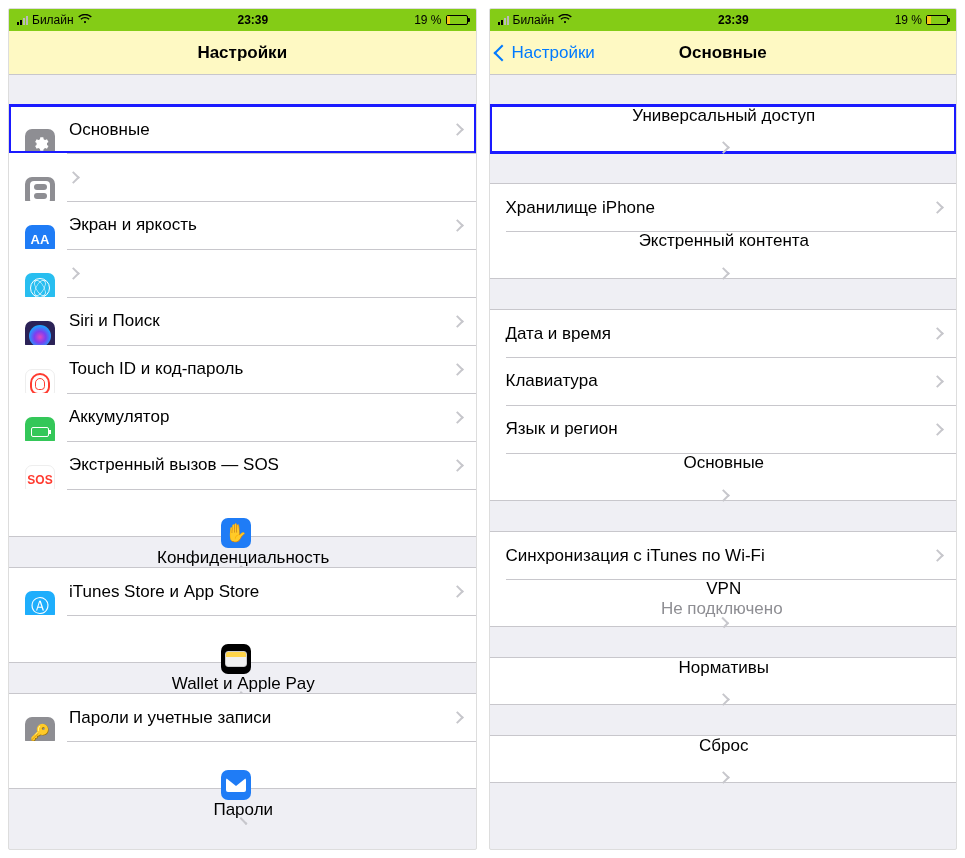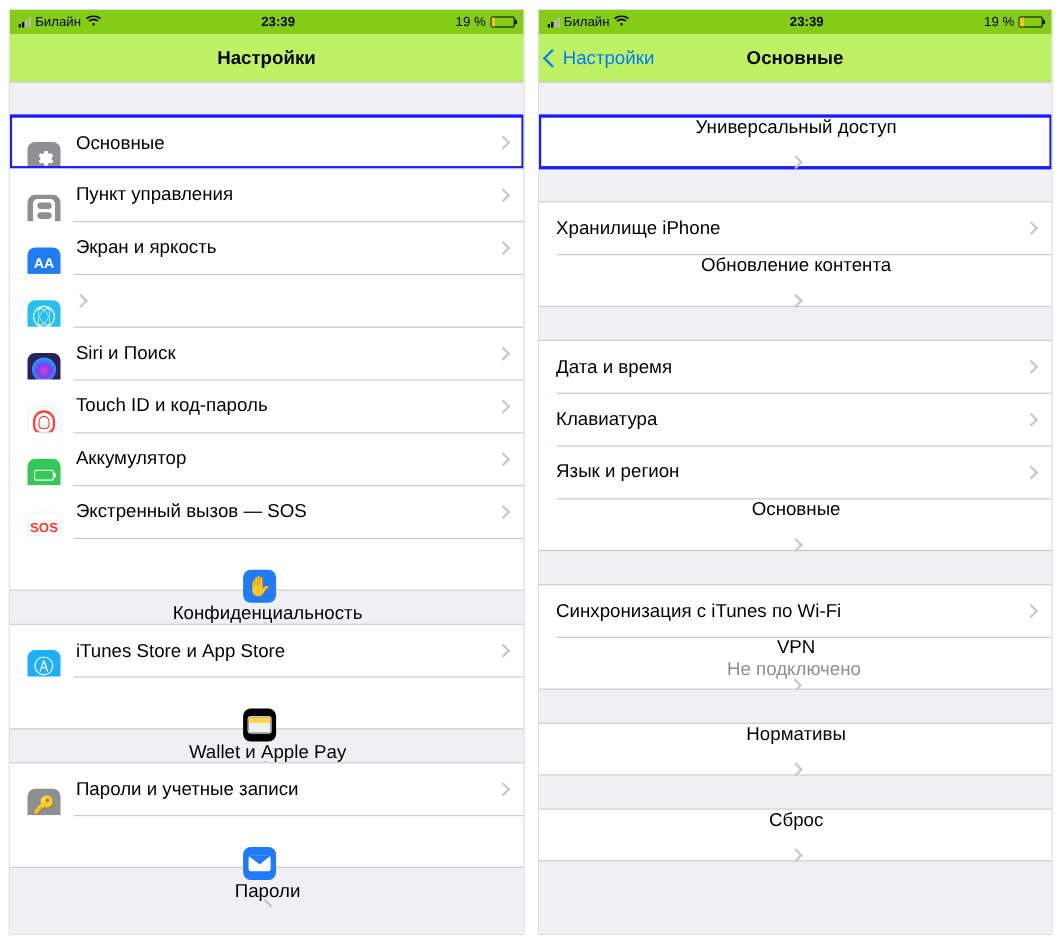--- a/index.html
+++ b/index.html
@@ -9,21 +9,21 @@
   .sb-left { display:flex; align-items:center; gap:4px; }
   .signal-bars { display:flex; align-items:flex-end; gap:1px; height:10px; }
   .signal-bars span { width:2px; background:#bbb; }
   .signal-bars span.on { background:#000; }
   .signal-bars span:nth-child(1){height:3px;} .signal-bars span:nth-child(2){height:5px;}
   .signal-bars span:nth-child(3){height:7px;} .signal-bars span:nth-child(4){height:9px;}
   .sb-right { display:flex; align-items:center; gap:4px; }
   .battery { width:22px; height:10px; border:1px solid #000; border-radius:2px; position:relative; }
   .battery::after { content:""; position:absolute; right:-3px; top:2px; width:2px; height:4px; background:#000; border-radius:0 1px 1px 0; }
   .battery-fill { height:100%; width:19%; background:#f5c518; }
-  .navbar { height:44px; background:#bef264; border-bottom:1px solid #c8c7cc; display:flex; align-items:center; justify-content:center; position:relative; }
+  .navbar { height:44px; background:#fef9c3; border-bottom:1px solid #c8c7cc; display:flex; align-items:center; justify-content:center; position:relative; }
   .nav-title { font-size:17px; font-weight:600; color:#000; }
   .nav-back { position:absolute; left:6px; display:flex; align-items:center; color:#007aff; font-size:17px; cursor:pointer; }
   .chev-left { width:12px; height:12px; border-left:2.5px solid #007aff; border-bottom:2.5px solid #007aff; transform:rotate(45deg); margin-right:4px; }
   .content { flex:1; overflow-y:auto; }
   .group-gap { height:30px; }
   .row { height:48px; background:#fff; display:flex; align-items:center; padding:0 14px 0 16px; position:relative; cursor:pointer; }
   .row + .row::before { content:""; position:absolute; top:0; left:58px; right:0; height:1px; background:#c8c7cc; }
   .noicon.row + .row::before, .row.noicon::before { left:16px; }
   .group-top { border-top:1px solid #c8c7cc; }
   .group-bot { border-bottom:1px solid #c8c7cc;flex-direction:column; }
@@ -99,21 +99,20 @@
       <span class="row-label">Основные</span>
       <span class="chev"></span>
     </div>
     <div class="row">
       <div class="row-icon ic-cc">
           <div class="cc-box">
             <div class="cc-pill"></div>
             <div class="cc-pill"></div>
           </div>
         </div>
-      <span class="row-label">Пункт управления</span>
       <span class="chev"></span>
     </div>
     <div class="row">
       <div class="row-icon ic-disp">
           <span class="disp-label">AA</span>
         </div>
       <span class="row-label">Экран и яркость</span>
       <span class="chev"></span>
     </div>
     <div class="row">
@@ -226,21 +225,21 @@
     <div class="row noicon group-top group-bot hl">
       <span class="row-label">Универсальный доступ</span>
       <span class="chev"></span>
     </div>
     <div class="group-gap"></div>
     <div class="row noicon group-top">
       <span class="row-label">Хранилище iPhone</span>
       <span class="chev"></span>
     </div>
     <div class="row noicon group-bot">
-      <span class="row-label">Обновление контента</span>
+      <span class="row-label">Экстренный контента</span>
       <span class="chev"></span>
     </div>
     <div class="group-gap"></div>
     <div class="row noicon group-top">
       <span class="row-label">Дата и время</span>
       <span class="chev"></span>
     </div>
     <div class="row noicon">
       <span class="row-label">Клавиатура</span>
       <span class="chev"></span>

